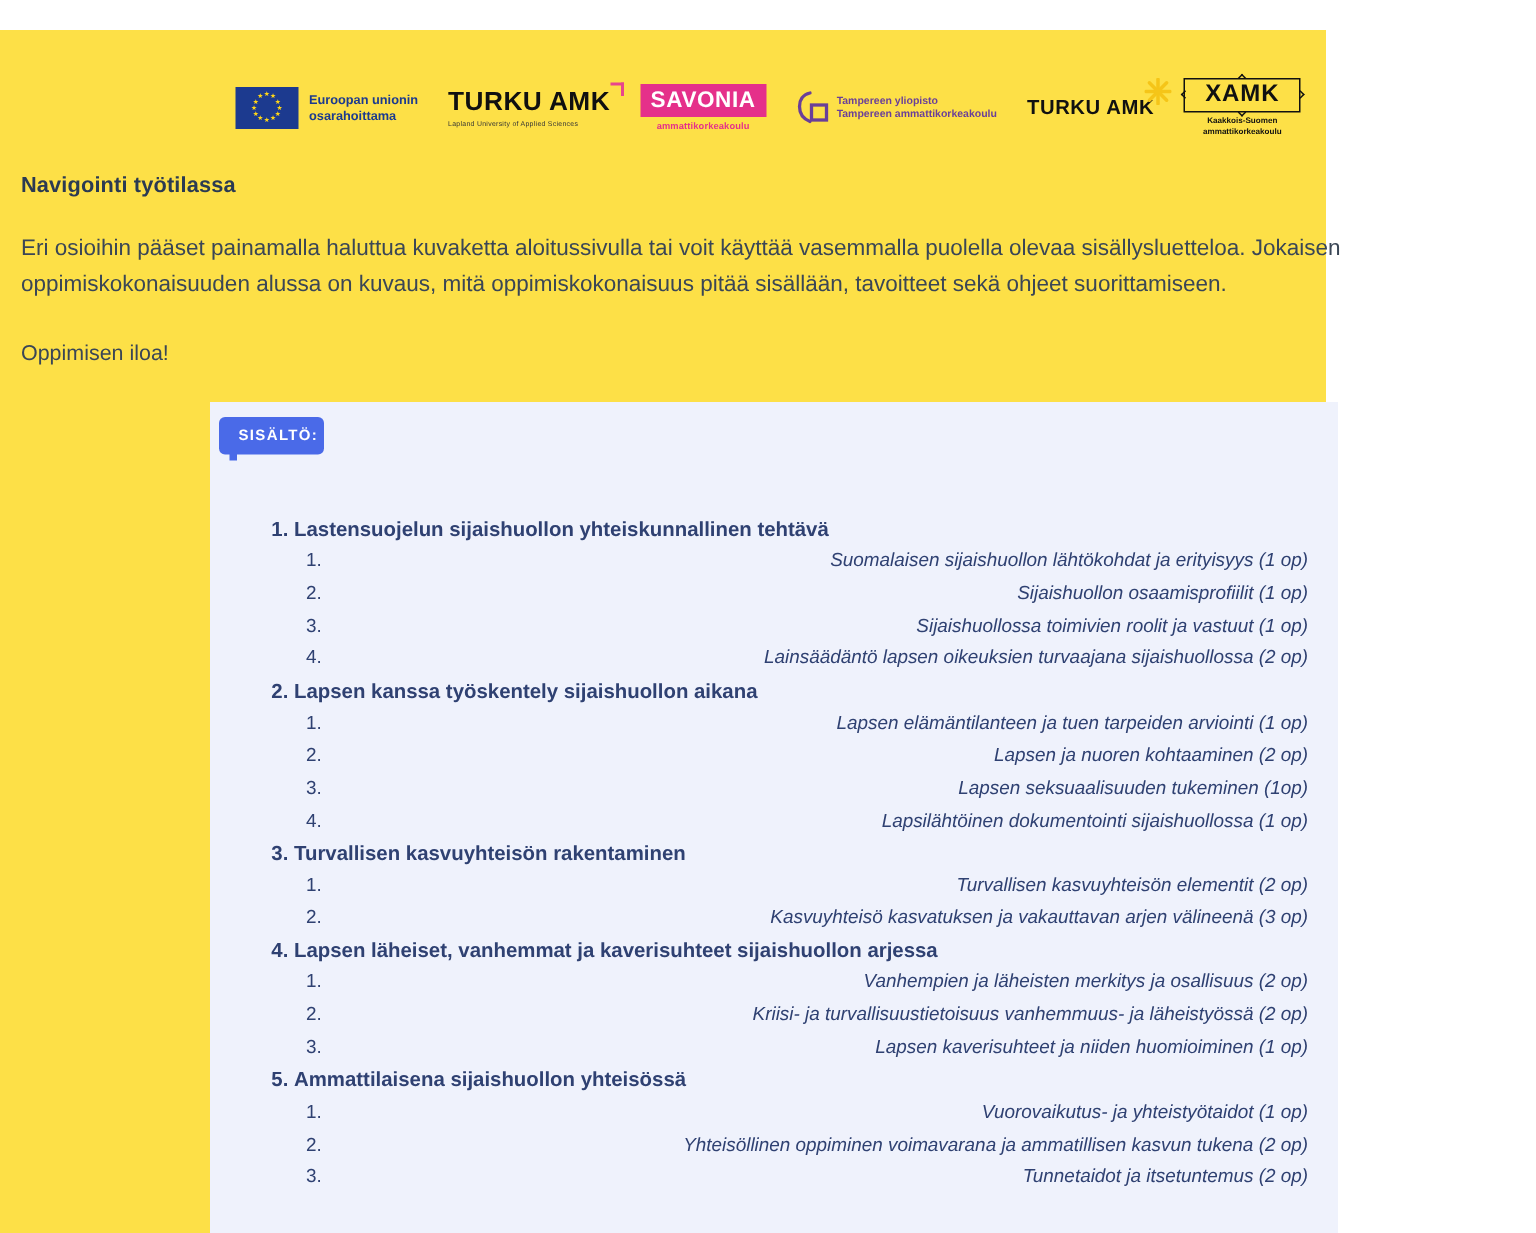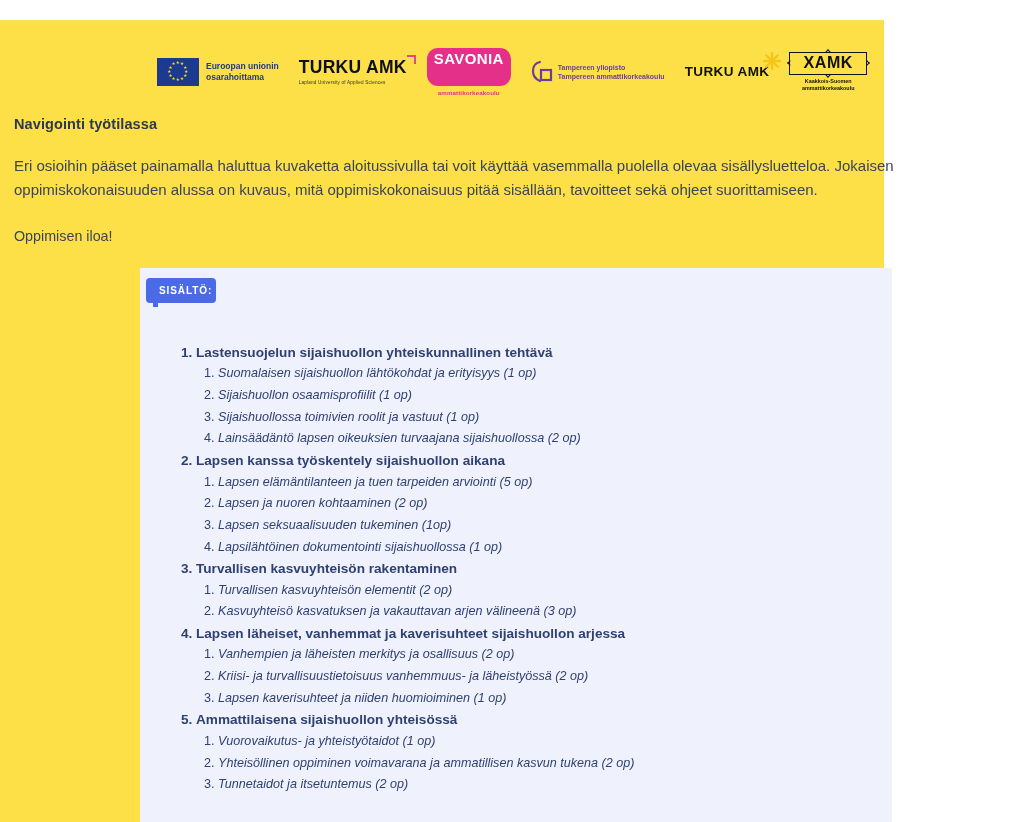--- a/index.html
+++ b/index.html
@@ -83,24 +83,23 @@
   }
 
   
   .logo-savonia { flex-direction: column; align-items: stretch; }
   .savonia-box {
     background: #e5308a;
     color: #ffffff;
     font-size: 15px;
     font-weight: bold;
     letter-spacing: 0.4px;
-    padding: 3px 7px 20px 7px;
+    padding: 3px 7px 4px 7px;
     text-align: center;
     line-height: 1;
-    border-radius: 11px;
   }
   .savonia-sub {
     color: #e5308a;
     font-size: 6.2px;
     font-weight: bold;
     letter-spacing: 0.1px;
     margin-top: 3px;
     text-align: center;
     white-space: nowrap;
   }
@@ -242,20 +241,21 @@
     line-height: 1.58;
     margin-bottom: 0;
   }
   ol.level1 > li::marker { font-weight: bold; color: #2f4172; }
 
   ol.level2 {
     margin: 0 0 0 0;
     padding-left: 22px;
     list-style: decimal;
     font-weight: normal;
+    text-align: right;
   }
   ol.level2 > li {
     font-size: 12.6px;
     font-weight: normal;
     font-style: italic;
     color: #2f4172;
     line-height: 1.72;
   }
   ol.level2 > li::marker { font-style: normal; }
 
@@ -354,21 +354,21 @@
 
     <div class="toc">
       <ol class="level1" id="toc-list">
           <li><span class="l1-label">Lastensuojelun sijaishuollon yhteiskunnallinen tehtävä</span><ol class="level2">
               <li><span class="l2-label">Suomalaisen sijaishuollon lähtökohdat ja erityisyys (1 op)</span></li>
               <li><span class="l2-label">Sijaishuollon osaamisprofiilit (1 op)</span></li>
               <li><span class="l2-label">Sijaishuollossa toimivien roolit ja vastuut (1 op)</span></li>
               <li><span class="l2-label">Lainsäädäntö lapsen oikeuksien turvaajana sijaishuollossa (2 op)</span></li>
             </ol></li>
           <li><span class="l1-label">Lapsen kanssa työskentely sijaishuollon aikana</span><ol class="level2">
-              <li><span class="l2-label">Lapsen elämäntilanteen ja tuen tarpeiden arviointi (5 op)</span></li>
+              <li><span class="l2-label">Lapsen elämäntilanteen ja tuen tarpeiden arviointi (1 op)</span></li>
               <li><span class="l2-label">Lapsen ja nuoren kohtaaminen (2 op)</span></li>
               <li><span class="l2-label">Lapsen seksuaalisuuden tukeminen (1op)</span></li>
               <li><span class="l2-label">Lapsilähtöinen dokumentointi sijaishuollossa (1 op)</span></li>
             </ol></li>
           <li><span class="l1-label">Turvallisen kasvuyhteisön rakentaminen</span><ol class="level2">
               <li><span class="l2-label">Turvallisen kasvuyhteisön elementit (2 op)</span></li>
               <li><span class="l2-label">Kasvuyhteisö kasvatuksen ja vakauttavan arjen välineenä (3 op)</span></li>
             </ol></li>
           <li><span class="l1-label">Lapsen läheiset, vanhemmat ja kaverisuhteet sijaishuollon arjessa</span><ol class="level2">
               <li><span class="l2-label">Vanhempien ja läheisten merkitys ja osallisuus (2 op)</span></li>

